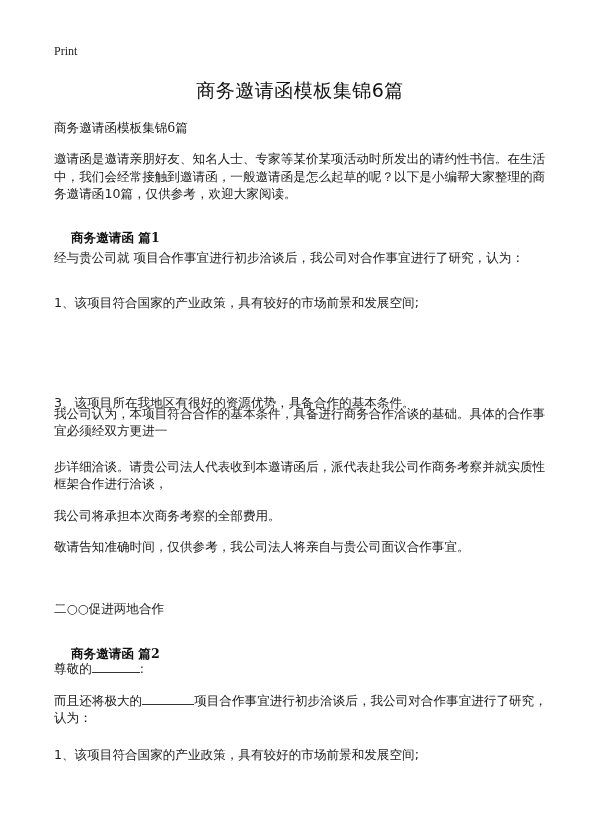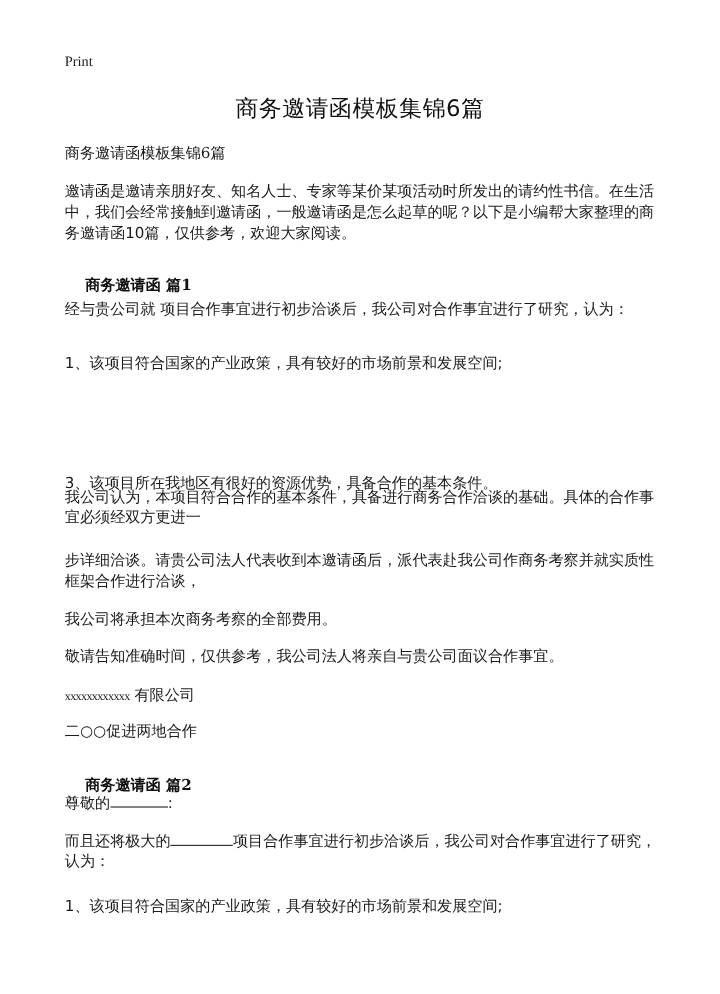--- a/index.html
+++ b/index.html
@@ -97,24 +97,20 @@
   <p class="body-text" style="top:378px;margin-top:16px;">3、该项目所在我地区有很好的资源优势，具备合作的基本条件。</p>
 
   <p class="body-text" style="top:405px;">我公司认为，本项目符合合作的基本条件，具备进行商务合作洽谈的基础。具体的合作事宜必须经双方更进一</p>
 
   <p class="body-text" style="top:458px;">步详细洽谈。请贵公司法人代表收到本邀请函后，派代表赴我公司作商务考察并就实质性框架合作进行洽谈，</p>
 
   <p class="body-text" style="top:507px;">我公司将承担本次商务考察的全部费用。</p>
 
   <p class="body-text" style="top:538px;">敬请告知准确时间，仅供参考，我公司法人将亲自与贵公司面议合作事宜。</p>
 
-  <p class="body-text" style="top:570px;">
-    <span class="xx">xxxxxxxxxxxx</span>
-    <span>有限公司</span>
-  </p>
 
   <p class="body-text" style="top:600px;">二○○促进两地合作</p>
 
   <h2 class="heading" style="top:629px;">商务邀请函 篇2</h2>
 
   <p class="body-text" style="top:660px;">
     <span>尊敬的</span><span class="blank" style="width:48px;"></span><span>:</span>
   </p>
 
   <p class="body-text" style="top:692px;">

